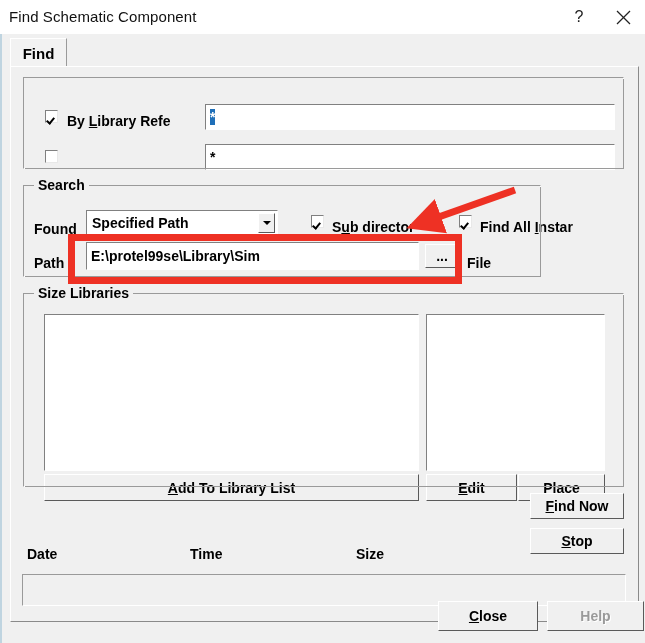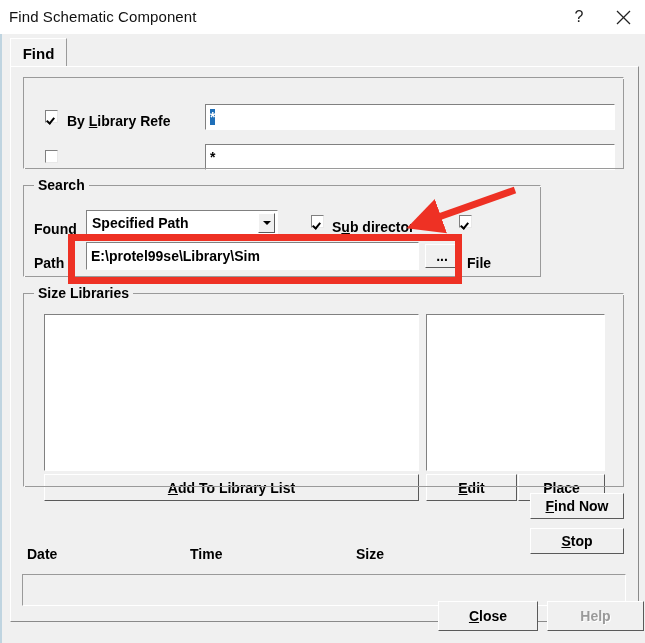--- a/index.html
+++ b/index.html
@@ -328,20 +328,23 @@
             <span class="tri-down"></span>
           </div>
         </div>
 
         <div class="cb checked" style="left:287px; top:29px;"></div>
         <div class="lbl" style="left:308px; top:26px; width:116px;">
           <span>S</span><span class="u">u</span><span>b director</span>
         </div>
 
         <div class="cb checked" style="left:435px; top:29px;"></div>
+        <div class="lbl" style="left:456px; top:26px; width:140px;">
+          <span>Find All </span><span class="u">I</span><span>nstar</span>
+        </div>
 
         <div class="lbl" style="left:10px; top:62px; width:44px;">Path</div>
         <div class="tf" style="left:62px; top:56px; width:333px; height:28px;">
           <span>E:\protel99se\Library\Sim</span>
         </div>
         <div class="btn" style="left:401px; top:58px; width:34px; height:24px;">
           <span>...</span>
         </div>
 
         <div class="lbl" style="left:443px; top:62px; width:32px;">File</div>

